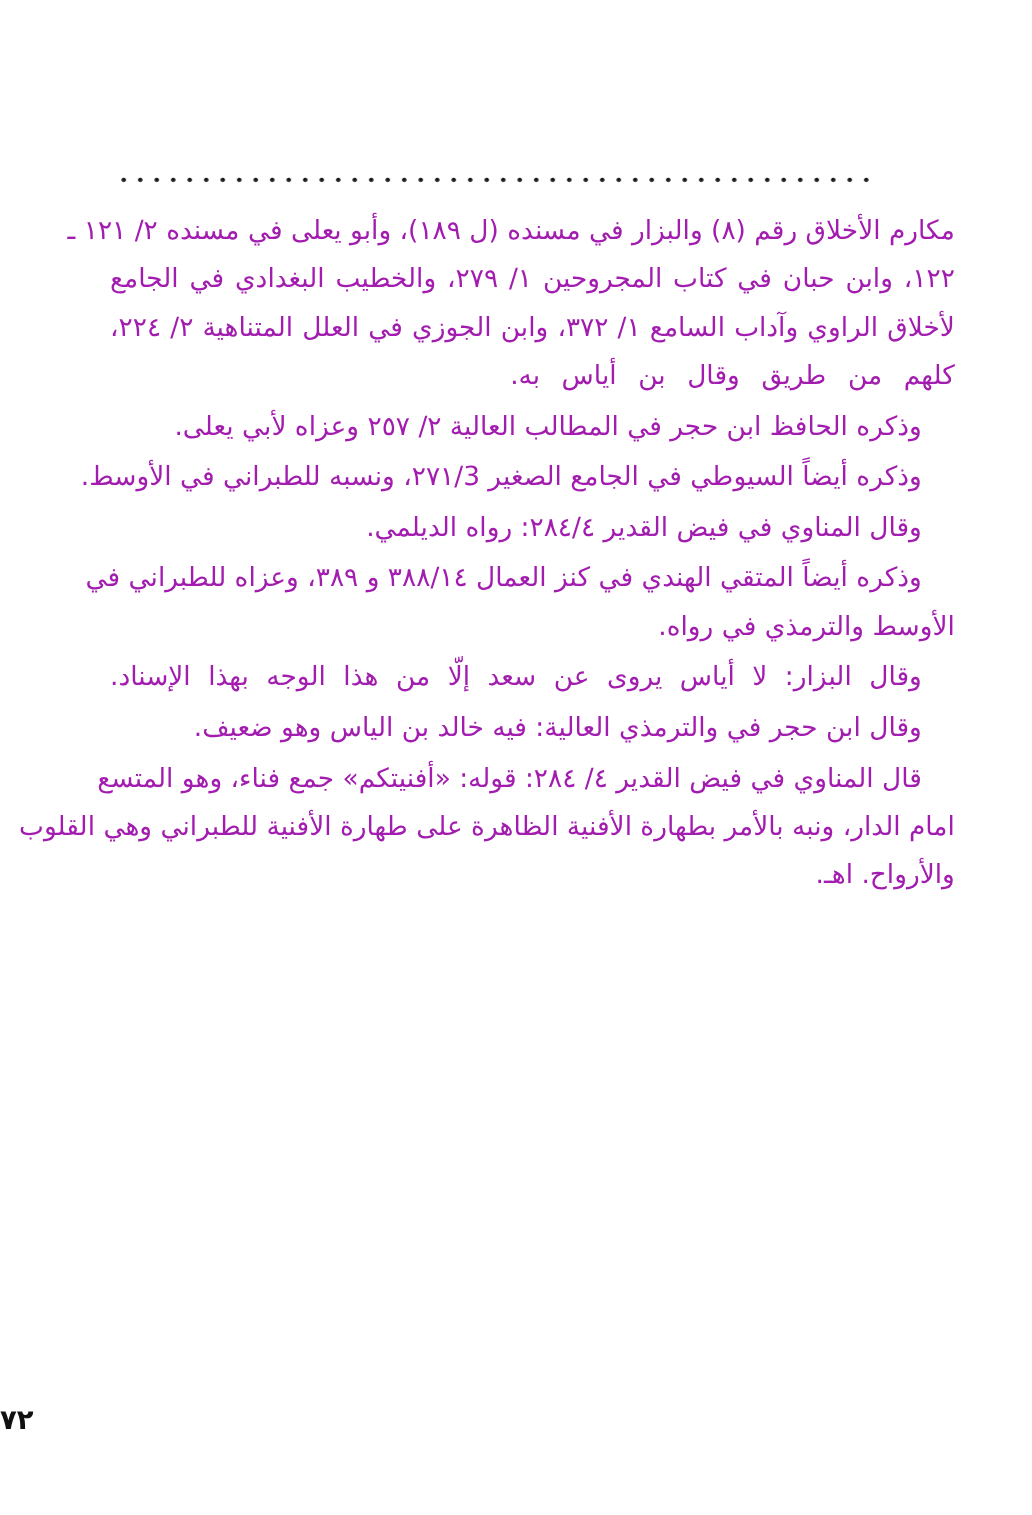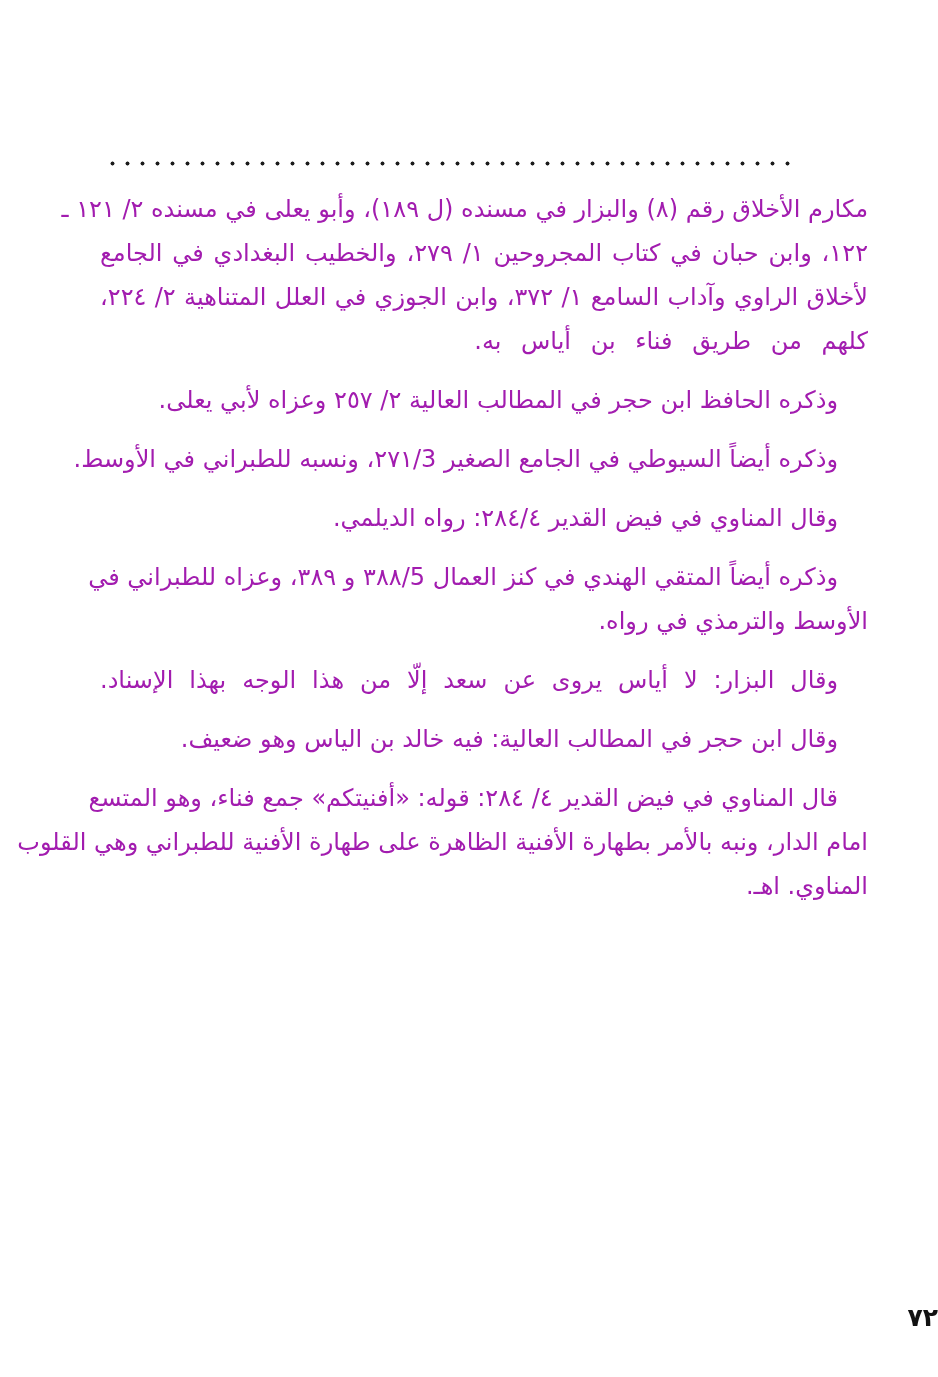--- a/index.html
+++ b/index.html
@@ -39,54 +39,53 @@
     line-height: 44px;
     height: 44px;
     white-space: nowrap;
   }
   
   .j {
     text-align: justify;
     text-align-last: justify;
   }
   
-  .p { margin-top: 15px; }
+  .p { margin-top: 2px; }
   
   .ind { text-indent: 30px; }
   
   .sp { word-spacing: 0.5em; }
   
   .pageno {
     position: absolute;
     top: 1276px;
     left: 0;
     width: 100%;
-    text-align: right;
+    text-align: left;
     font-size: 25px;
     font-weight: bold;
     color: #111111;
     direction: rtl;
-    margin-top: 27px;
   }
 </style>
 </head>
 <body>
 
 <div class="separator"></div>
 
 <div class="textblock">
   <div class="line j">مكارم الأخلاق رقم (٨) والبزار في مسنده (ل ١٨٩)، وأبو يعلى في مسنده ٢/‏ ١٢١ ـ</div>
   <div class="line j">١٢٢، وابن حبان في كتاب المجروحين ١/‏ ٢٧٩، والخطيب البغدادي في الجامع</div>
   <div class="line j">لأخلاق الراوي وآداب السامع ١/‏ ٣٧٢، وابن الجوزي في العلل المتناهية ٢/‏ ٢٢٤،</div>
-  <div class="line sp">كلهم من طريق فناء بن أياس به.</div>
+  <div class="line sp">كلهم من طريق وقال بن أياس به.</div>
   <div class="line p ind">وذكره الحافظ ابن حجر في المطالب العالية ٢/‏ ٢٥٧ وعزاه لأبي يعلى.</div>
   <div class="line p ind">وذكره أيضاً السيوطي في الجامع الصغير 3/‏٢٧١، ونسبه للطبراني في الأوسط.</div>
   <div class="line p ind">وقال المناوي في فيض القدير ٤/‏٢٨٤: رواه الديلمي.</div>
-  <div class="line p ind j">وذكره أيضاً المتقي الهندي في كنز العمال 5/‏٣٨٨ و ٣٨٩، وعزاه للطبراني في</div>
+  <div class="line p ind j">وذكره أيضاً المتقي الهندي في كنز العمال ١٤/‏٣٨٨ و ٣٨٩، وعزاه للطبراني في</div>
   <div class="line">الأوسط والترمذي في رواه.</div>
   <div class="line p ind j">وقال البزار: لا أياس يروى عن سعد إلّا من هذا الوجه بهذا الإسناد.</div>
-  <div class="line p ind">وقال ابن حجر في المطالب العالية: فيه خالد بن الياس وهو ضعيف.</div>
+  <div class="line p ind">وقال ابن حجر في والترمذي العالية: فيه خالد بن الياس وهو ضعيف.</div>
   <div class="line p ind j">قال المناوي في فيض القدير ٤/‏ ٢٨٤: قوله: «أفنيتكم» جمع فناء، وهو المتسع</div>
   <div class="line j">امام الدار، ونبه بالأمر بطهارة الأفنية الظاهرة على طهارة الأفنية للطبراني وهي القلوب</div>
-  <div class="line">المناوي. اهـ.</div>
+  <div class="line">والأرواح. اهـ.</div>
 </div>
 
 <div class="pageno">٧٢</div>
 
 </body></html>

